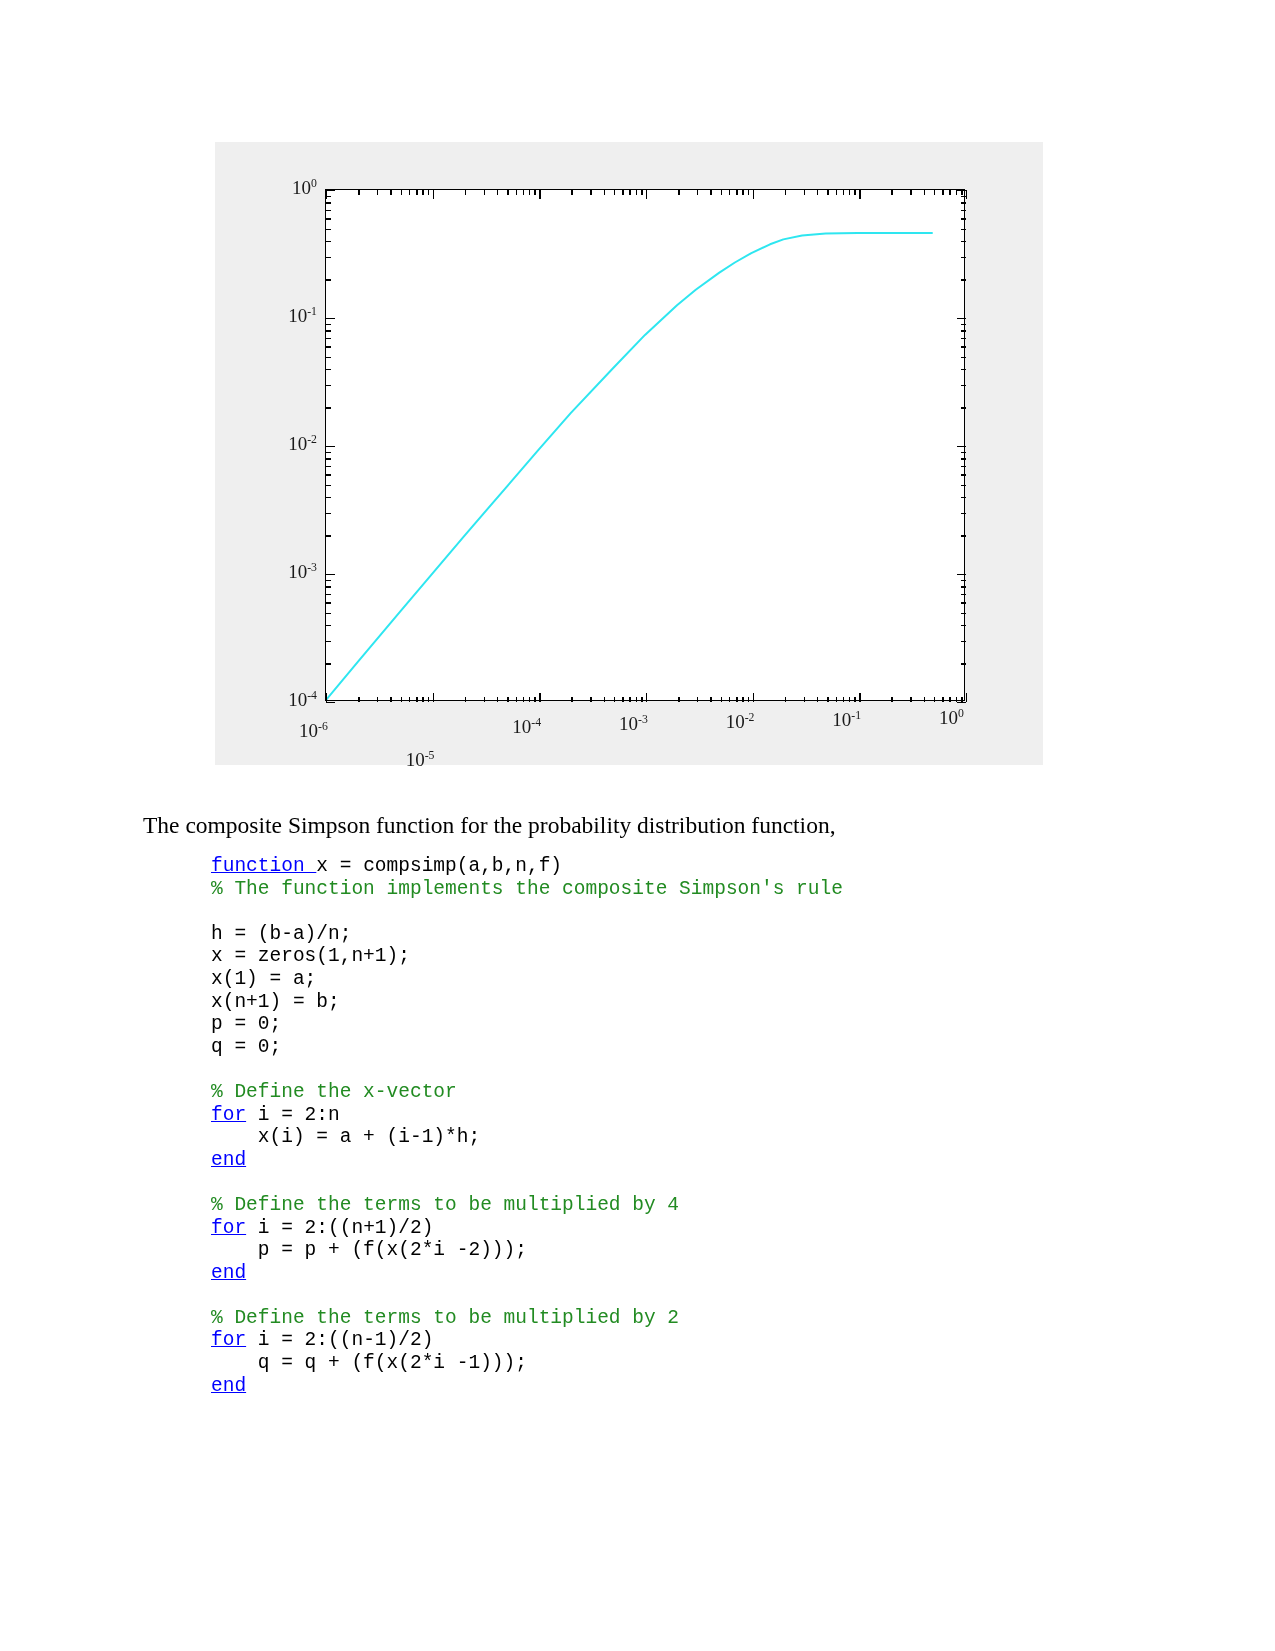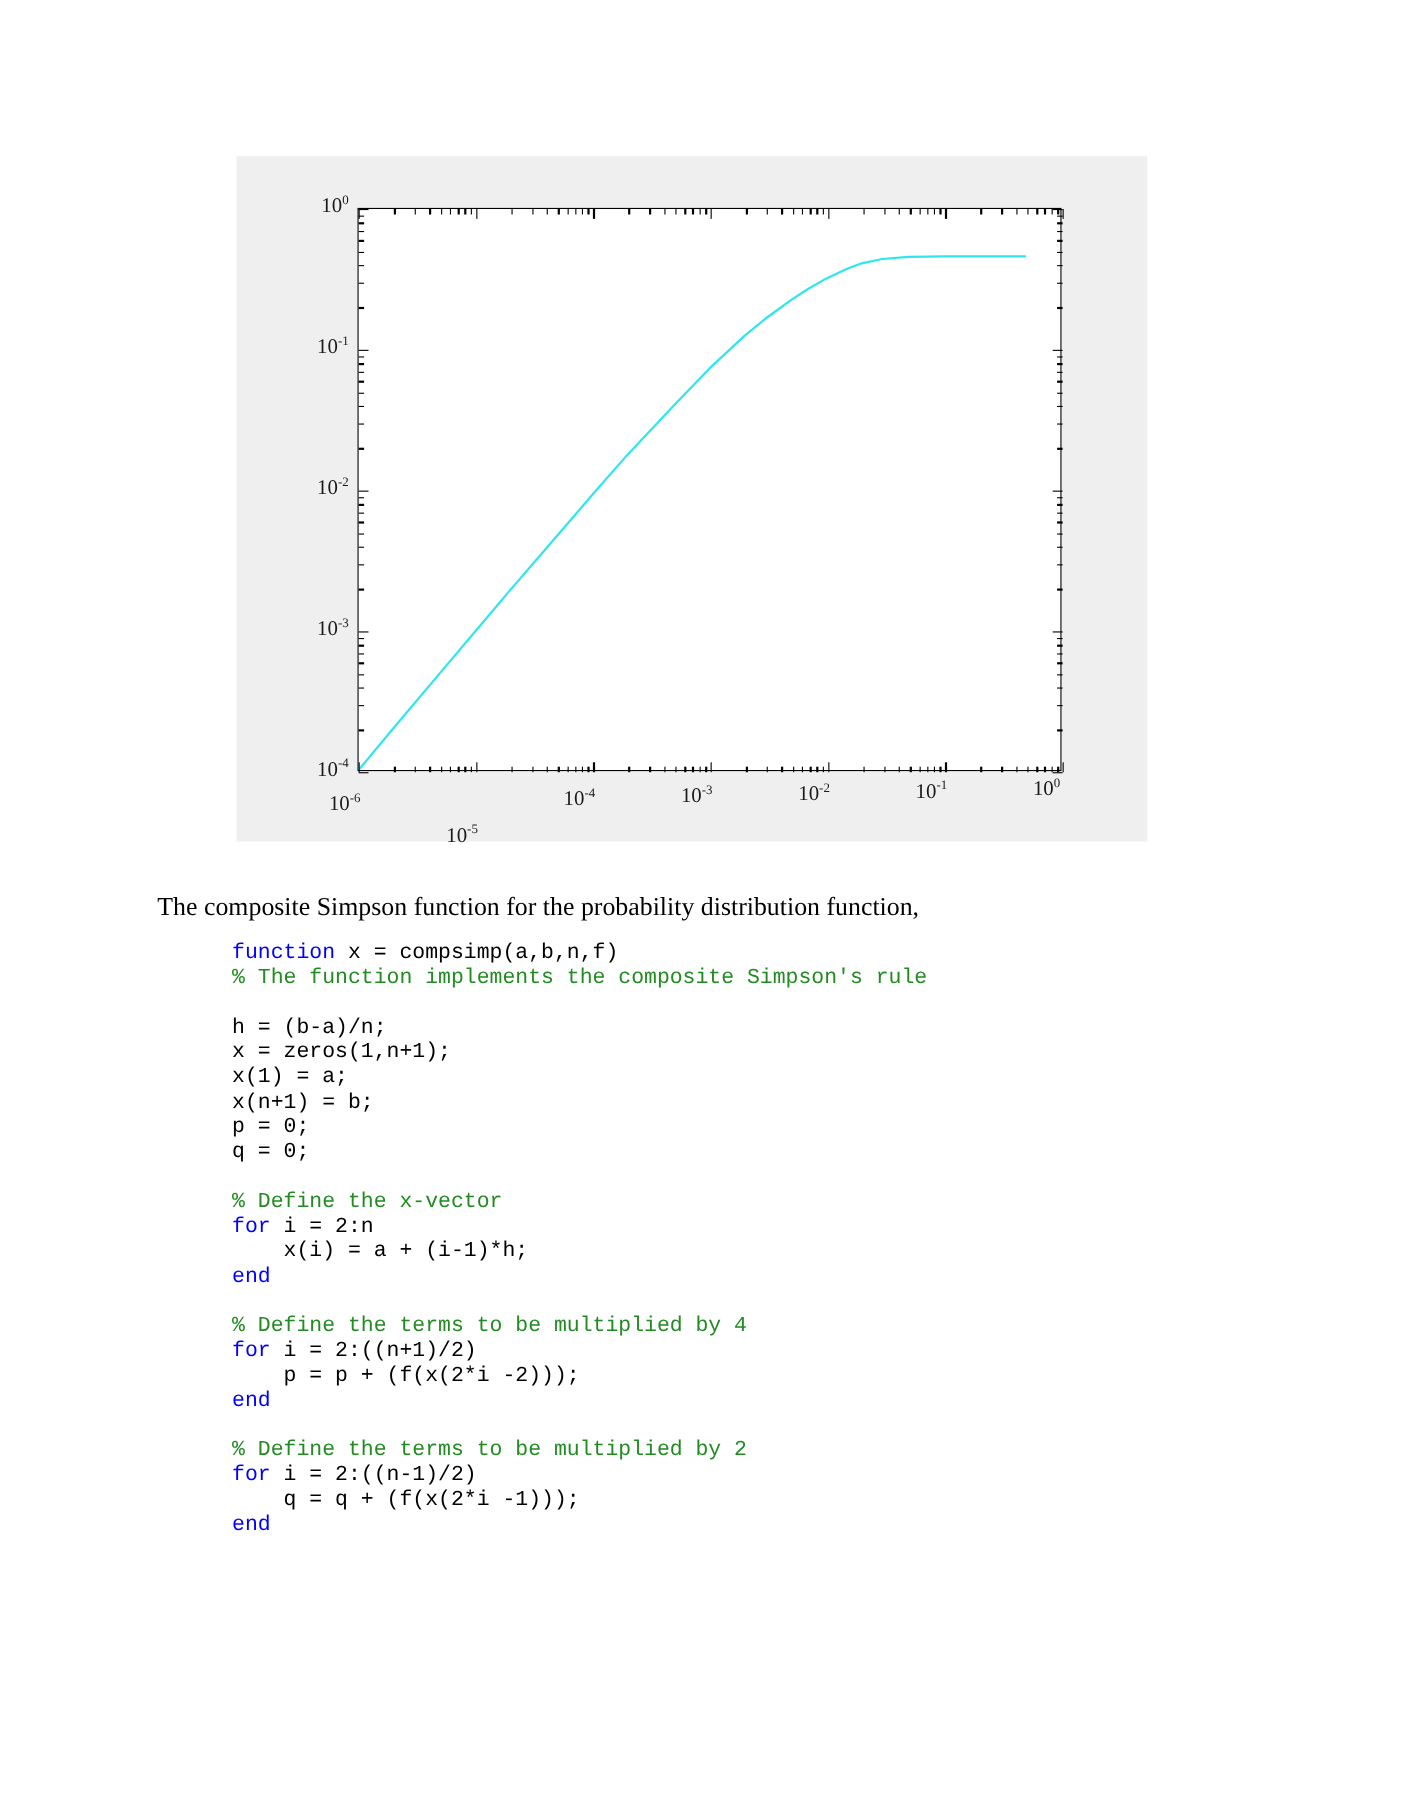--- a/index.html
+++ b/index.html
@@ -82,21 +82,21 @@
     left: 211px;
     top: 855px;
     width: 900px;
     font-family: "Liberation Mono", monospace;
     font-size: 19.5px;
     line-height: 22.6px;
     white-space: pre;
     color: #000000;
   }
   .code-line { display: block; min-height: 22.6px; }
-  .kw   { color: #0000ff; }
+  .kw   { color: #0000ff; text-decoration: underline; }
   .cmt  { color: #228b22; }
   .plain{ color: #000000; font-family: Liberation Mono, monospace; }
 </style>
 </head>
 <body>
 
 <div class="figure-block">
   <div class="plot-frame">
     <svg class="plot-svg" id="plot-svg" viewBox="0 0 640 512" preserveAspectRatio="none">
       <polyline id="data-curve" fill="none" stroke="#2ee6f0" stroke-width="2" stroke-linejoin="round" stroke-linecap="round" points="0.00,512.00 32.11,473.47 74.56,423.09 106.67,385.12 138.78,347.16 181.22,297.97 213.33,260.64 245.44,223.95 287.89,178.94 320.00,145.49 352.11,115.60 370.89,100.16 394.56,82.92 410.14,72.79 426.67,63.34 445.45,54.52 458.78,49.56 477.56,45.64 501.22,43.77 533.33,43.17 565.44,43.17 597.55,43.17 607.89,43.17"></polyline>

